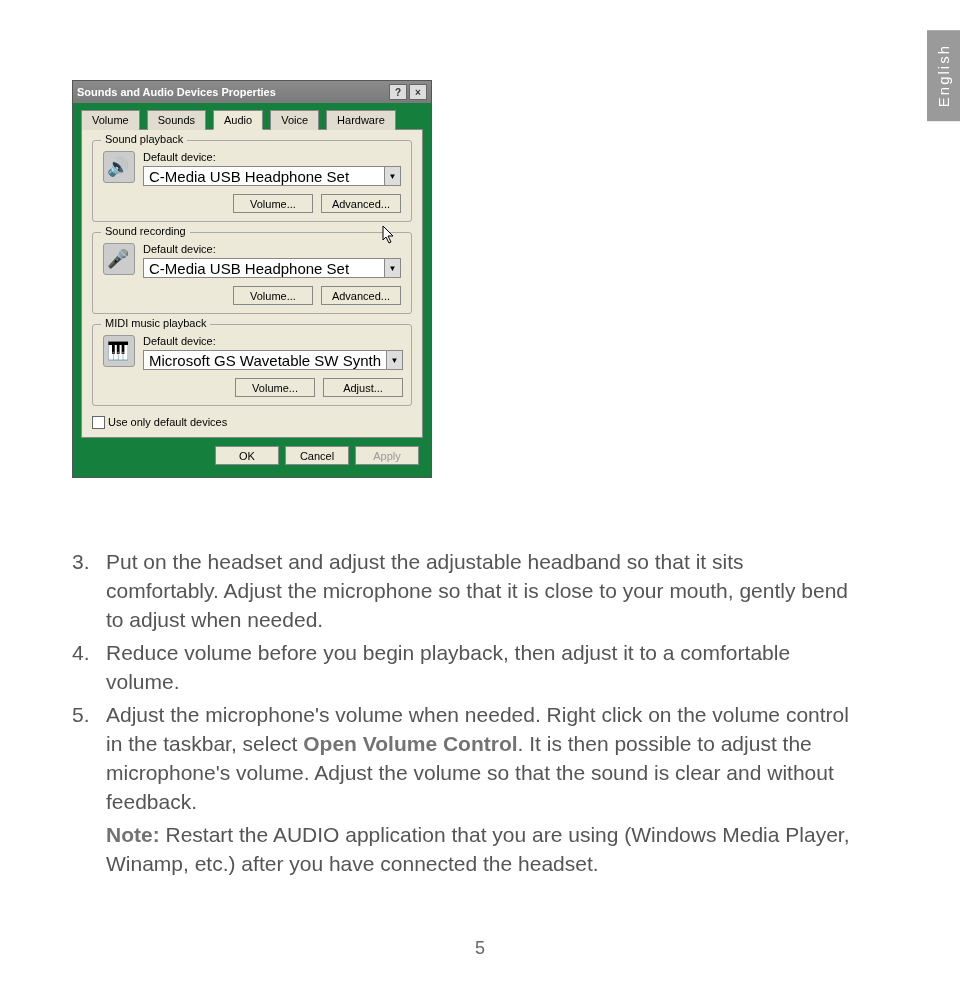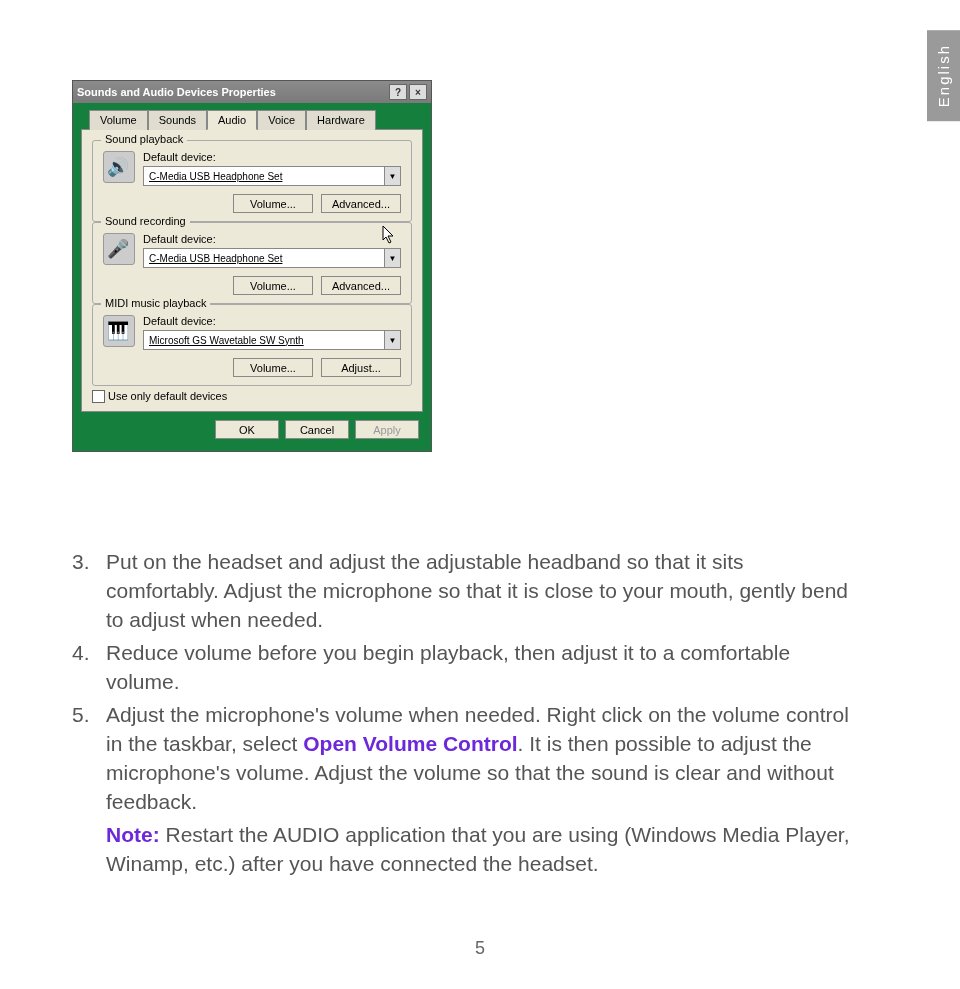--- a/index.html
+++ b/index.html
@@ -51,22 +51,22 @@
     margin-left: 2px;
     display: flex;
     align-items: center;
     justify-content: center;
     font-size: 10px;
     color: #333;
     font-weight: bold;
   }
   .tabs {
     display: flex;
-    padding: 6px 8px 0 16px;
-    gap: 0;
+    padding: 6px 8px 0 8px;
+    gap: 7px;
   }
   .tab {
     padding: 3px 10px;
     border: 1px solid #888;
     border-bottom: none;
     background: #ece9d8;
     font-size: 11px;
     position: relative;
     top: 1px;
   }
@@ -79,20 +79,21 @@
   .tab-panel {
     margin: 0 8px 8px 8px;
     border: 1px solid #888;
     background: #ece9d8;
     padding: 10px 10px 8px 10px;
   }
   .group {
     border: 1px solid #aaa;
     border-radius: 3px;
     padding: 10px 10px 8px 10px;
+    margin-bottom: 10px;
     position: relative;
   }
   .group-title {
     position: absolute;
     top: -8px;
     left: 8px;
     background: #ece9d8;
     padding: 0 4px;
     font-size: 11px;
   }
@@ -114,24 +115,23 @@
   .combo {
     display: flex;
     align-items: center;
     border: 1px solid #888;
     background: #fff;
     height: 20px;
   }
   .combo-text {
     flex: 1;
     padding: 0 5px;
-    font-size: 10px;
+    font-size: 15px;
     white-space: nowrap;
     overflow: hidden;
-    text-decoration: underline;
   }
   .combo-arrow {
     width: 16px; height: 18px;
     background: #ddd;
     border-left: 1px solid #888;
     display:flex; align-items:center; justify-content:center;
     font-size: 8px;
   }
   .btn-row {
     display: flex;
@@ -179,21 +179,21 @@
     top: 548px;
     width: 790px;
     color: #555;
     font-size: 21px;
     line-height: 1.38;
   }
   .instructions .item { display: flex; margin-bottom: 4px; }
   .instructions .num { width: 34px; flex-shrink: 0; }
   .instructions .txt { flex: 1; }
   .instructions .indent { padding-left: 34px; }
-  .bold { font-weight: bold; color: #6d28d9; }
+  .bold { font-weight: bold; color: #737373; }
   .page-num {
     position: absolute;
     bottom: 30px;
     left: 0; right: 0;
     text-align: center;
     color: #666;
     font-size: 18px;
   }
 </style>
 </head>

